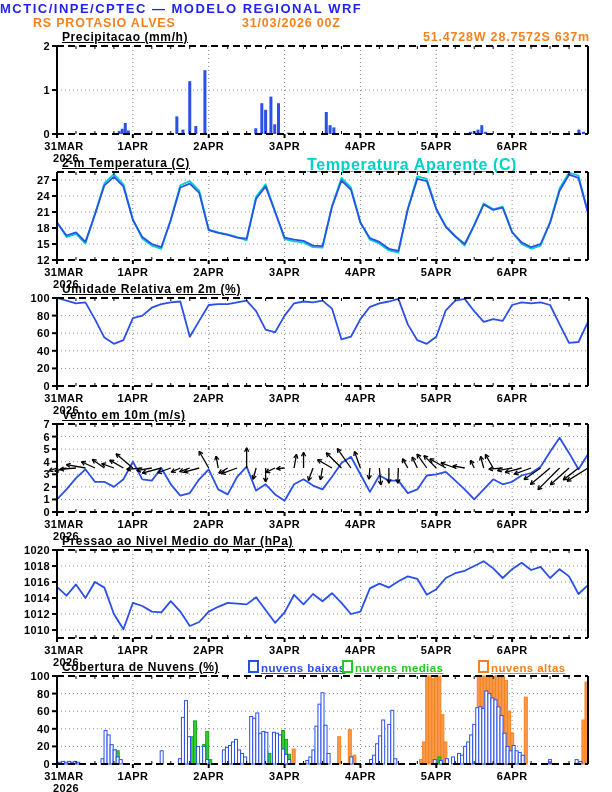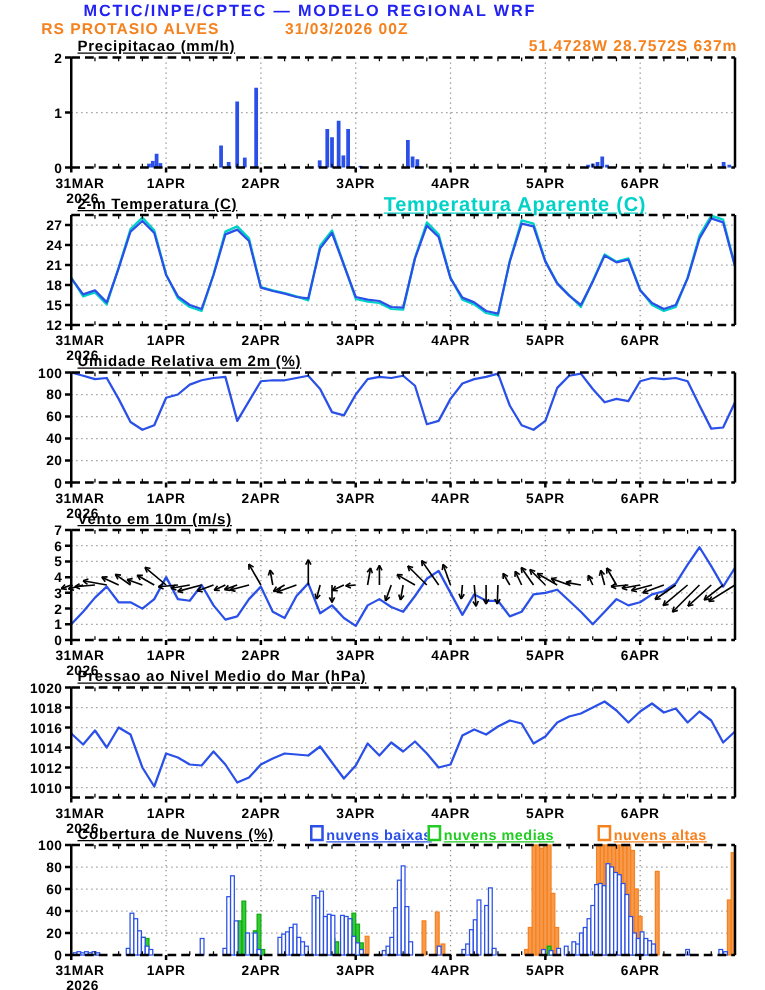--- a/index.html
+++ b/index.html
@@ -1,21 +1,21 @@
 <!DOCTYPE html>
 <html><head>
 <meta charset="utf-8">
 <style>
   html,body{margin:0;padding:0;background:#fff;}
   .page{position:relative;width:612px;height:792px;overflow:hidden;background:#fff;
         font-family:"Liberation Sans",sans-serif;font-weight:bold;}
   .abs{position:absolute;white-space:nowrap;}
-  .hdr-title{top:1px;left:0;width:496px;text-align:center;font-size:13px;letter-spacing:1.5px;color:#2222f2;}
+  .hdr-title{top:1px;left:0;width:496px;text-align:left;font-size:13px;letter-spacing:1.5px;color:#2222f2;}
   .hdr-station{top:16px;left:33px;font-size:12.5px;letter-spacing:.8px;color:#f5821e;text-align:right;}
-  .hdr-run{top:16px;left:228px;font-size:12.5px;letter-spacing:.8px;color:#f5821e;}
+  .hdr-run{top:16px;left:242px;font-size:12.5px;letter-spacing:.8px;color:#f5821e;}
   .hdr-loc{top:30px;left:0;width:590px;text-align:right;font-size:12.5px;letter-spacing:.8px;color:#f5821e;}
   .ptitle{font-size:12px;letter-spacing:.6px;color:#000;text-decoration:underline;text-align:center;}
   .ptitle2{font-size:16px;letter-spacing:.6px;color:#00d2c8;text-decoration:underline;}
   .legend-item{font-size:11.5px;letter-spacing:.4px;text-decoration:underline;}
   .lg-sq{display:inline-block;width:7px;height:9px;border:2px solid;background:#fff;
          vertical-align:-1px;margin-right:2px;}
   svg{position:absolute;left:0;}
   svg text{font-family:"Liberation Sans",sans-serif;font-size:11px;font-weight:bold;fill:#000;letter-spacing:.4px;}
 </style>
 </head>

